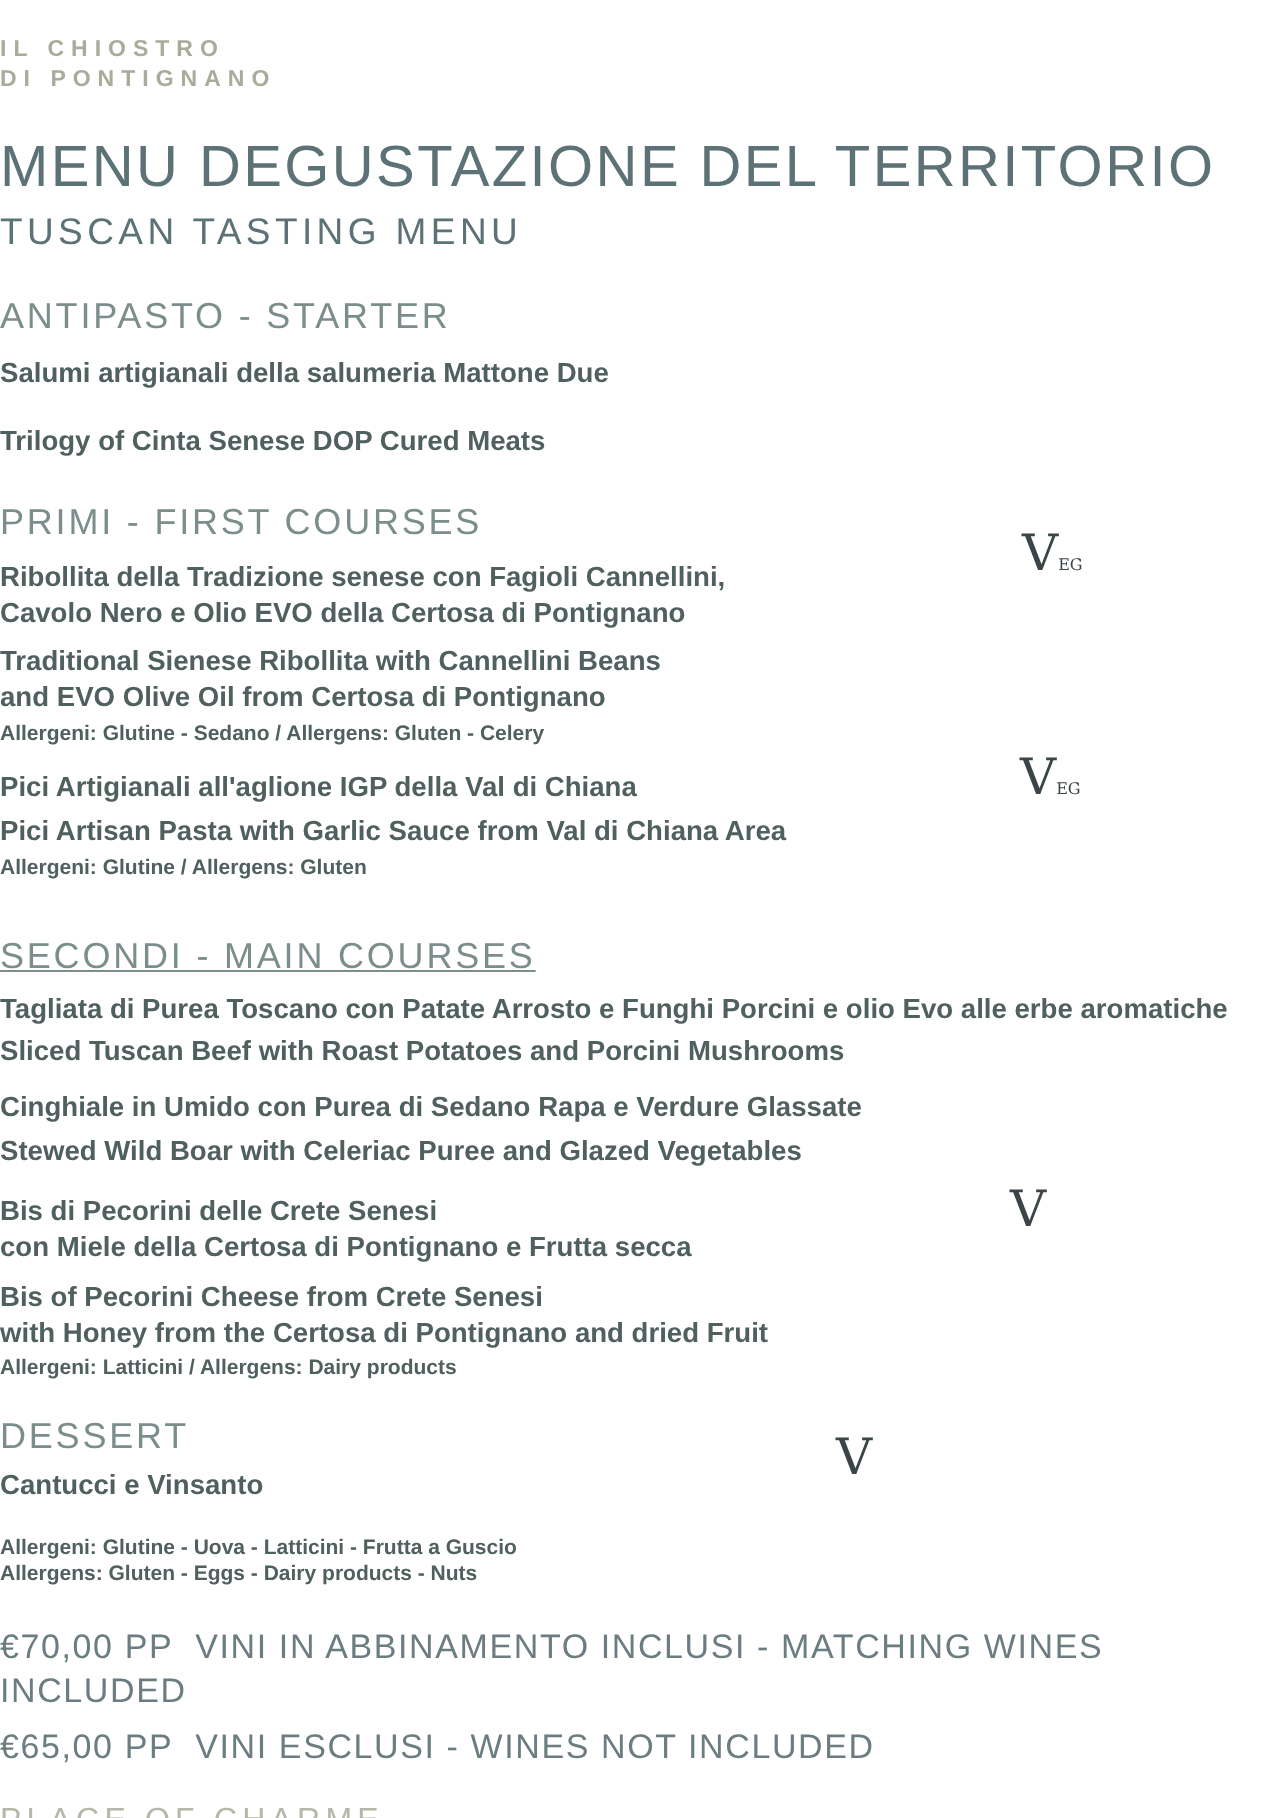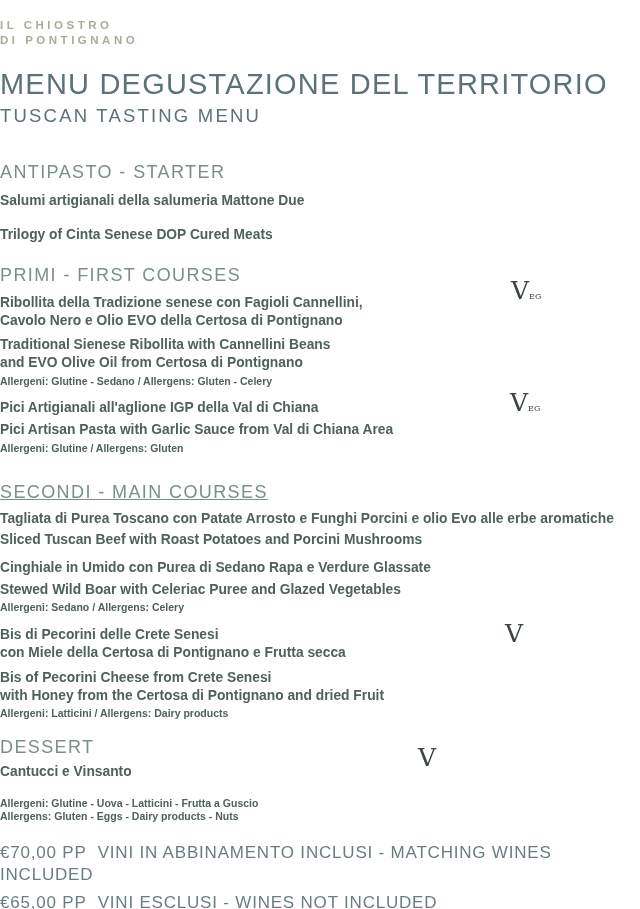--- a/index.html
+++ b/index.html
@@ -10,21 +10,21 @@
   }
   .brand { margin-top:18px; color:#a9ac9b; font-size:11.5px; font-weight:600;
            letter-spacing:3.5px; line-height:15px; }
   .title { margin-top:18px; color:#5d7277; font-size:29px; font-weight:400;
            letter-spacing:1.2px; line-height:36px; }
   .subtitle { margin-top:2px; color:#5d7277; font-size:18.5px; font-weight:400;
               letter-spacing:2.2px; line-height:24px; }
 
   .section-header { color:#7b8e8c; font-size:18px; font-weight:400;
                     letter-spacing:1.4px; line-height:24px; }
-  .sh-antipasto { margin-top:32px; }
+  .sh-antipasto { margin-top:18px; }
   .sh-primi     { margin-top:19px; }
   .sh-secondi   { margin-top:25px;text-decoration:underline; }
   .sh-dessert   { margin-top:15px; }
 
   .dish { position:relative; }
   .line-it, .line-en {
     color:#4f605e; font-size:13.8px; font-weight:bold; line-height:18px;
   }
   .allergens {
     color:#4f605e; font-size:10.5px; font-weight:bold; line-height:13px;
@@ -93,21 +93,20 @@
   <div class="section-header sh-secondi">SECONDI - MAIN COURSES</div>
 
   <div class="dish mt6">
     <div class="line-it">Tagliata di Purea Toscano con Patate Arrosto e Funghi Porcini  e olio Evo alle erbe aromatiche</div>
     <div class="line-en mt3">Sliced Tuscan Beef with Roast Potatoes and Porcini Mushrooms</div>
   </div>
 
   <div class="dish mt10">
     <div class="line-it">Cinghiale in Umido con Purea di Sedano Rapa e Verdure Glassate</div>
     <div class="line-en mt4">Stewed Wild Boar with Celeriac Puree and Glazed Vegetables</div>
-    <div class="allergens mt2">Allergeni: Sedano / Allergens: Celery</div>
   </div>
 
   <div class="dish mt12">
     <span class="veg-icon icon-bis"><span class="big-v">V</span></span>
     <div class="line-it">Bis di Pecorini delle Crete Senesi</div>
     <div class="line-it">con Miele della Certosa di Pontignano e Frutta secca</div>
     <div class="line-en mt7">Bis of Pecorini Cheese from Crete Senesi</div>
     <div class="line-en">with Honey from the Certosa di Pontignano and dried Fruit</div>
     <div class="allergens mt2">Allergeni: Latticini / Allergens: Dairy products</div>
   </div>

